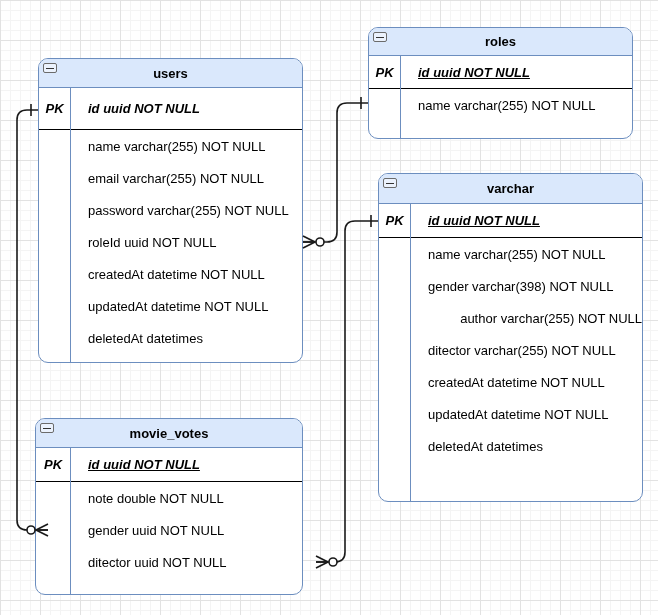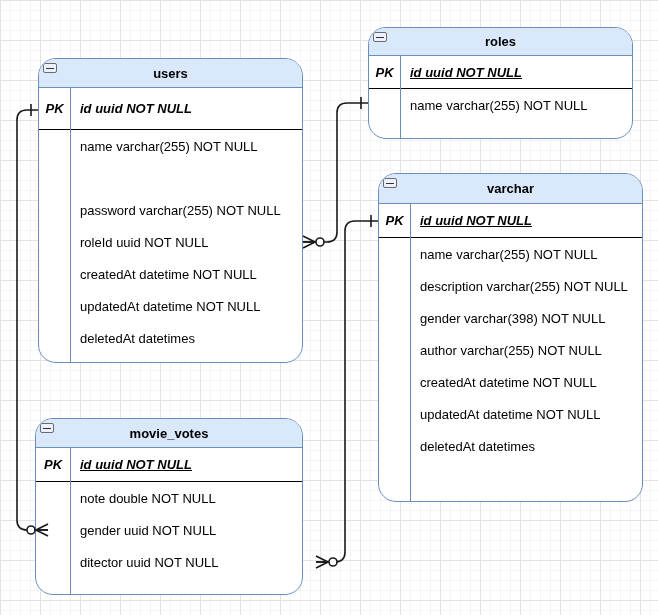--- a/index.html
+++ b/index.html
@@ -15,21 +15,21 @@
       linear-gradient(var(--grid-major,#e2e2e2) 1px, transparent 1px),
       linear-gradient(90deg, var(--grid-major,#e2e2e2) 1px, transparent 1px),
       linear-gradient(var(--grid-minor,#f4f4f4) 1px, transparent 1px),
       linear-gradient(90deg, var(--grid-minor,#f4f4f4) 1px, transparent 1px);
     background-size:40px 40px,40px 40px,10px 10px,10px 10px;
   }
   .er-table{
     position:absolute;
     background:var(--body-fill,#fff);
     border:1px solid var(--tbl-border,#6c8ebf);
-    border-radius:18px;
+    border-radius:10px;
     box-sizing:border-box;
     overflow:hidden;
     color:var(--text,#000);
   }
   .er-header{
     position:relative;
     background:var(--header-fill,#dae8fc);
     border-bottom:1px solid var(--tbl-border,#6c8ebf);
     display:flex;align-items:center;justify-content:center;
     font-weight:bold;font-size:13px;
@@ -44,21 +44,21 @@
     box-sizing:border-box;
   }
   .collapse .minus{display:block;width:8px;height:0;border-top:1px solid #333;}
   .er-row{display:flex;align-items:center;box-sizing:border-box;}
   .er-key{
     flex:0 0 auto;display:flex;align-items:center;justify-content:center;
     font-weight:bold;font-size:13px;height:100%;
     box-sizing:border-box;
   }
   .er-field{
-    flex:1 1 auto;padding-left:10px;font-size:13px;
+    flex:1 1 auto;padding-left:18px;font-size:13px;
     white-space:nowrap;overflow:hidden;
   }
   .pk-row{border-bottom:1px solid #000;font-style:italic;}
   .pk-row .er-field{font-weight:bold;}
   .pk-row.underlined .er-field{text-decoration:underline;}
   .er-vline{
     position:absolute;width:0;border-left:1px solid var(--tbl-border,#6c8ebf);
     bottom:0;
   }
   .connectors{
@@ -80,20 +80,21 @@
       <div class="er-row pk-row" style="height: 42px;">
         <div class="er-key" style="width: 31px;">PK</div>
         <div class="er-field">id uuid NOT NULL</div>
       </div>
       <div class="er-row" style="height: 32px;">
         <div class="er-key" style="width: 31px;"></div>
         <div class="er-field">name varchar(255) NOT NULL</div>
       </div>
       <div class="er-row" style="height: 32px;">
         <div class="er-key" style="width: 31px;"></div>
+        <div class="er-field">email varchar(255) NOT NULL</div>
       </div>
       <div class="er-row" style="height: 32px;">
         <div class="er-key" style="width: 31px;"></div>
         <div class="er-field">password varchar(255) NOT NULL</div>
       </div>
       <div class="er-row" style="height: 32px;">
         <div class="er-key" style="width: 31px;"></div>
         <div class="er-field">roleId uuid NOT NULL</div>
       </div>
       <div class="er-row" style="height: 32px;">
@@ -137,29 +138,29 @@
       <div class="er-row pk-row underlined" style="height: 34px;">
         <div class="er-key" style="width: 31px;">PK</div>
         <div class="er-field">id uuid NOT NULL</div>
       </div>
       <div class="er-row" style="height: 32px;">
         <div class="er-key" style="width: 31px;"></div>
         <div class="er-field">name varchar(255) NOT NULL</div>
       </div>
       <div class="er-row" style="height: 32px;">
         <div class="er-key" style="width: 31px;"></div>
-        <div class="er-field">description varchar(255) NOT NULL</div>
-      </div>
-      <div class="er-row" style="height: 32px;">
-        <div class="er-key" style="width: 31px;"></div>
         <div class="er-field">gender varchar(398) NOT NULL</div>
       </div>
-      <div class="er-row" style="height: 32px;">
+      <div class="er-row" style="height: 32px; text-align: right;">
         <div class="er-key" style="width: 31px;"></div>
         <div class="er-field">author varchar(255) NOT NULL</div>
+      </div>
+      <div class="er-row" style="height: 32px;">
+        <div class="er-key" style="width: 31px;"></div>
+        <div class="er-field">ditector varchar(255) NOT NULL</div>
       </div>
       <div class="er-row" style="height: 32px;">
         <div class="er-key" style="width: 31px;"></div>
         <div class="er-field">createdAt datetime NOT NULL</div>
       </div>
       <div class="er-row" style="height: 32px;">
         <div class="er-key" style="width: 31px;"></div>
         <div class="er-field">updatedAt datetime NOT NULL</div>
       </div>
       <div class="er-row" style="height: 32px;">

